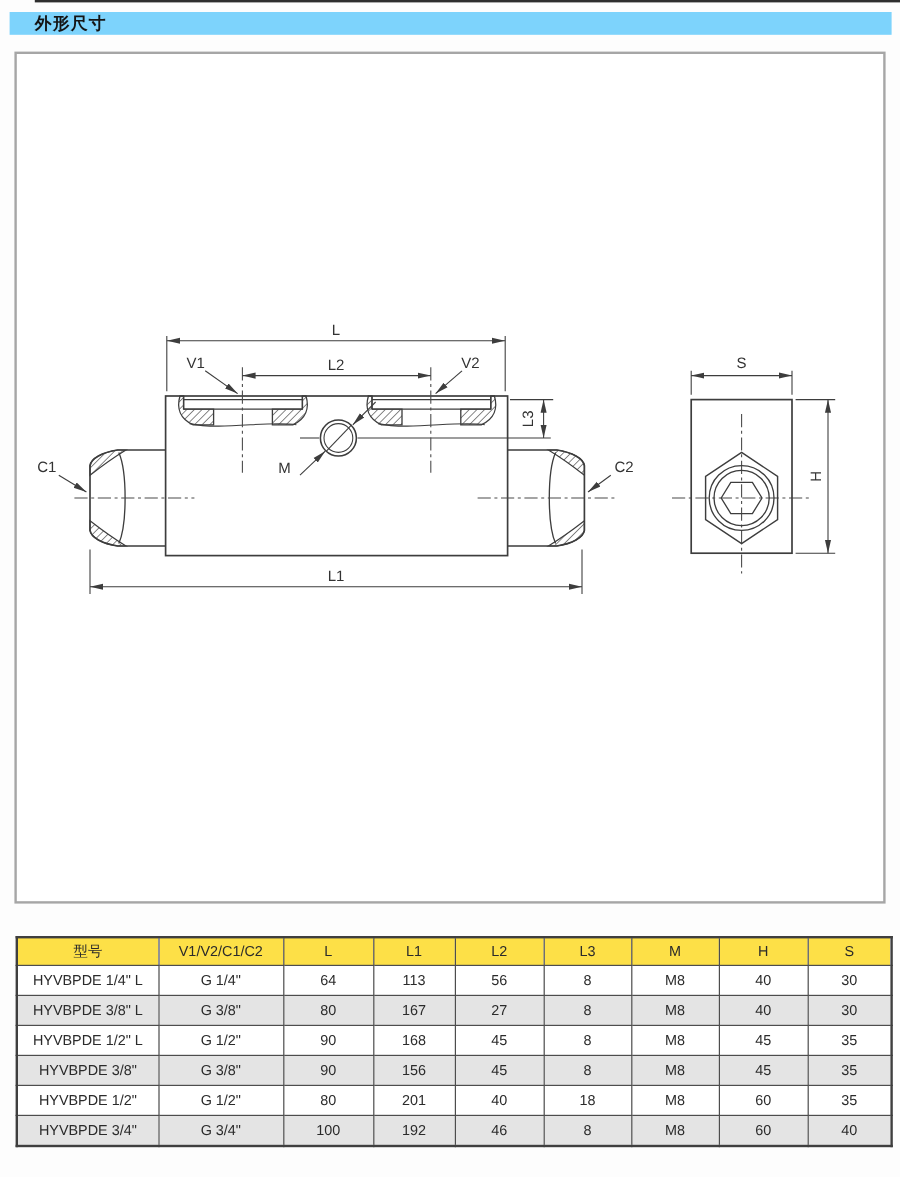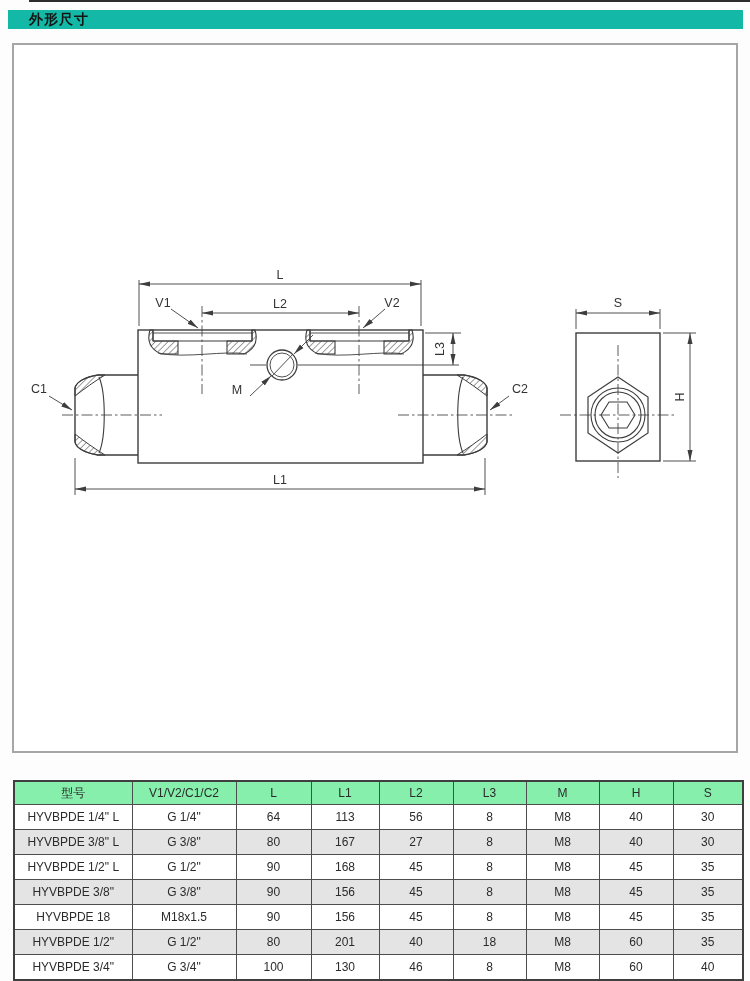--- a/index.html
+++ b/index.html
@@ -7,21 +7,21 @@
     width:750px;height:981px;position:relative;overflow:hidden;
     background:#fdfdfd;
     font-family:"Liberation Sans", sans-serif;
     color:#2d2d2d;
   }
   .top-rule{
     position:absolute;left:29px;top:0;right:0;height:2px;background:#2e2e2e;
   }
   .section-header{
     position:absolute;left:8px;top:10px;width:735px;height:19px;
-    background:#14b8a6;
+    background:#7dd3fc;
   }
   .section-header .title{
     font-size:14px;font-weight:bold;color:#141414;
     line-height:19px;padding-left:21px;letter-spacing:1px;
   }
   .drawing-frame{
     position:absolute;left:12px;top:43px;width:726px;height:710px;
     border:2px solid #a6a6a6;background:#ffffff;box-sizing:border-box;
   }
   svg.techdraw{position:absolute;left:0;top:0;}
@@ -32,21 +32,21 @@
   table.dims{
     position:absolute;left:13px;top:780px;width:729px;
     border-collapse:collapse;table-layout:fixed;
     font-size:12px;color:#2b2b2b;
   }
   table.dims th,table.dims td{
     border:1px solid #4d4d4d;text-align:center;vertical-align:middle;
     padding:0;overflow:hidden;white-space:nowrap;
     font-weight:400;
   }
-  table.dims thead th{height:22px;background:#86efac;}
+  table.dims thead th{height:22px;background:#fde047;}
   table.dims tbody td{height:24px;background:#ffffff;}
   table.dims tbody tr:nth-child(even) td{background:#e4e4e4;}
   table.dims{border:2px solid #3f3f3f;}
 </style>
 </head>
 <body>
 
 <div class="top-rule"></div>
 
 <div class="section-header">
@@ -232,46 +232,35 @@
         <td>G 3/8"</td>
         <td>90</td>
         <td>156</td>
         <td>45</td>
         <td>8</td>
         <td>M8</td>
         <td>45</td>
         <td>35</td>
       </tr>
       <tr>
-        <td>HYVBPDE 18</td>
-        <td>M18x1.5</td>
-        <td>90</td>
-        <td>156</td>
-        <td>45</td>
-        <td>8</td>
-        <td>M8</td>
-        <td>45</td>
-        <td>35</td>
-      </tr>
-      <tr>
         <td>HYVBPDE 1/2"</td>
         <td>G 1/2"</td>
         <td>80</td>
         <td>201</td>
         <td>40</td>
         <td>18</td>
         <td>M8</td>
         <td>60</td>
         <td>35</td>
       </tr>
       <tr>
         <td>HYVBPDE 3/4"</td>
         <td>G 3/4"</td>
         <td>100</td>
-        <td>130</td>
+        <td>192</td>
         <td>46</td>
         <td>8</td>
         <td>M8</td>
         <td>60</td>
         <td>40</td>
       </tr>
     </tbody>
 </table>
 
 </body></html>

